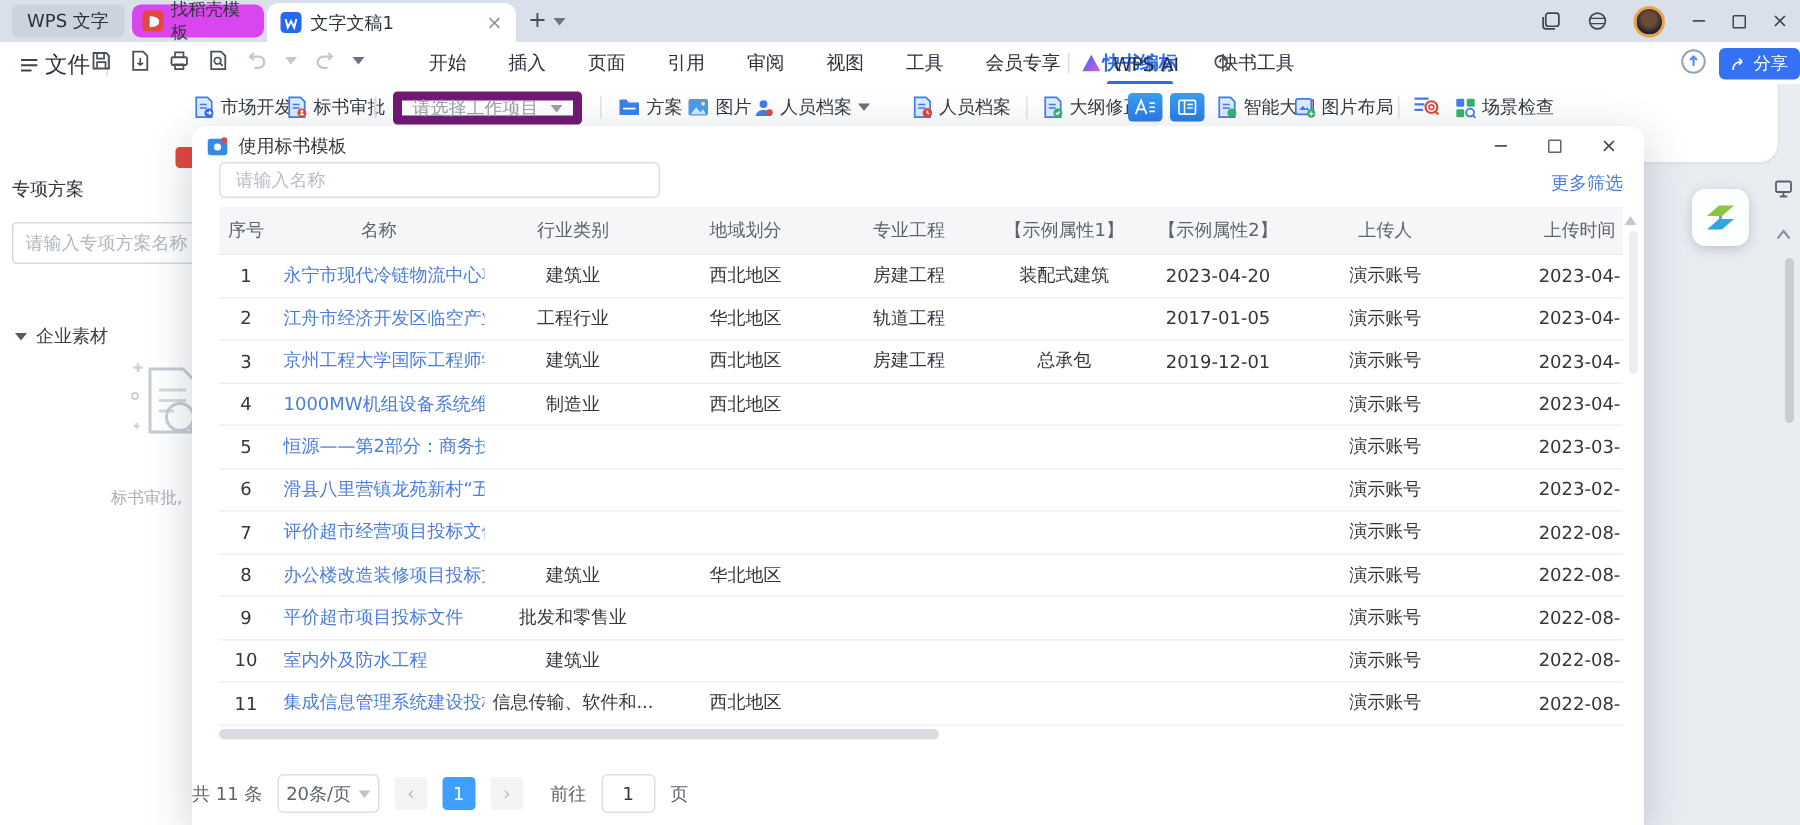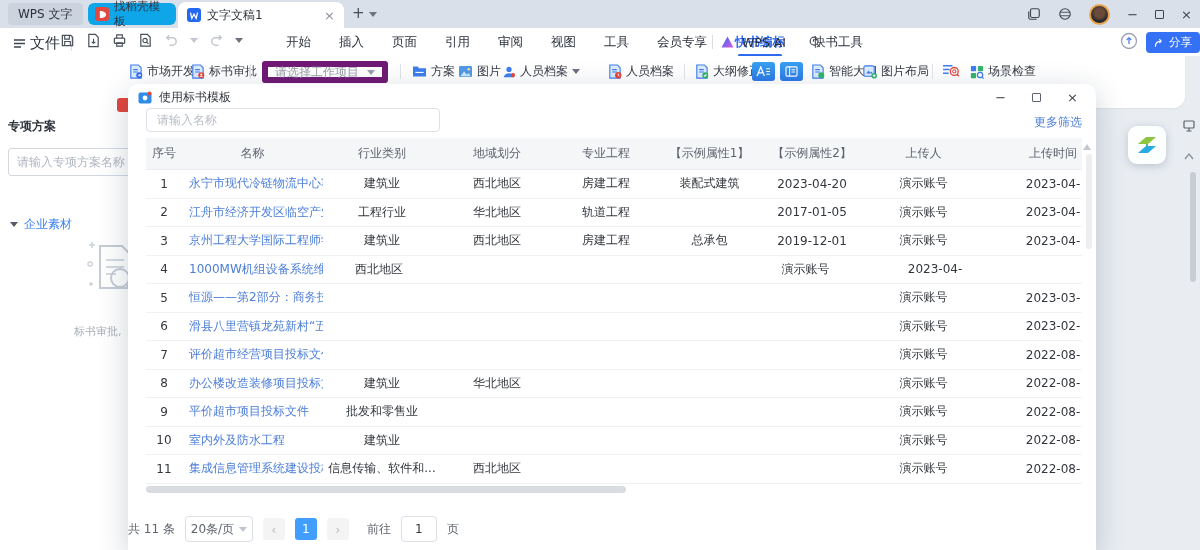--- a/index.html
+++ b/index.html
@@ -3,21 +3,21 @@
 <meta charset="utf-8">
 <style>
   *{box-sizing:border-box;margin:0;padding:0}
   body{font-family:"DejaVu Sans","Liberation Sans",sans-serif;background:#fff}
   .root{position:relative;width:1200px;height:550px;overflow:hidden;background:#e9edf2}
 
   
   .tabbar{position:absolute;left:0;top:0;width:1200px;height:28px;background:#dae0e9}
   .app-btn{position:absolute;left:8px;top:3px;height:22px;padding:0 10px;background:#cbd3de;border-radius:4px;
     font-size:12px;color:#2b313b;line-height:22px}
-  .doc-tab{position:absolute;left:88px;top:3px;width:88px;height:22px;background:#0ea5e9;border-radius:6px;
+  .doc-tab{position:absolute;left:88px;top:3px;width:88px;height:22px;background:#d946ef;border-radius:6px;
     display:flex;align-items:center;gap:5px;padding:0 7px;font-size:11.5px;color:#30353e}
   .active-tab{position:absolute;left:178px;top:2px;width:166px;height:26px;background:#fff;border-radius:8px 8px 0 0;
     display:flex;align-items:center;gap:6px;padding:0 9px;font-size:12px;color:#2b313b}
   .active-tab .close{margin-left:auto;color:#8a919c;font-size:13px}
   .mini-ic{width:14px;height:14px;border-radius:3px;display:inline-flex;align-items:center;justify-content:center;flex:0 0 auto}
   .newtab{position:absolute;left:352px;top:4px;font-size:15px;color:#474d57}
   .caret{display:inline-block;width:0;height:0;border-left:4px solid transparent;border-right:4px solid transparent;border-top:5px solid #6b7280}
   .tb-caret{position:absolute;left:369px;top:12px}
   .win-ctrls{position:absolute;right:8px;top:0;height:28px;display:flex;align-items:center;gap:17px;color:#3f4550}
   .glyph-btn{font-size:13px;line-height:1;color:#3f4550}
@@ -42,25 +42,25 @@
   .ribbon{position:absolute;left:0;top:56px;width:1185px;height:52px;background:#fff;border-radius:0 0 12px 12px;
     box-shadow:0 1px 2px rgba(40,50,70,.06)}
   .titem{position:absolute;top:7px;display:flex;align-items:center;gap:4px;font-size:12px;color:#363b44;white-space:nowrap}
   .tdiv{position:absolute;top:8px;width:1px;height:15px;background:#e0e4ea}
   .tselect{position:absolute;left:262px;top:5px;width:126px;height:22px;border:6px solid #701a75;border-radius:3px;
     display:flex;align-items:center;justify-content:space-between;padding:0 7px;font-size:12px;color:#9aa0ab;background:#fff}
   .bluebox{width:23px;height:19px;border-radius:3px;background:linear-gradient(180deg,#38a0f0,#2d7ae8);display:flex;align-items:center;justify-content:center}
 
   
   .left-pane{position:absolute;left:0;top:86px;width:128px;height:464px;background:#fff;overflow:hidden}
-  .lp-title{position:absolute;left:8px;top:32px;font-size:12px;color:#2e333c;font-weight:bold}
+  .lp-title{position:absolute;left:8px;top:32px;font-size:12px;color:#2e333c;font-weight:normal}
   .lp-input{position:absolute;left:8px;top:62px;width:150px;height:28px;border:1px solid #d4d9e0;border-radius:3px;
     font-size:12px;color:#30353e;padding:0 8px;font-family:inherit}
   .lp-input::placeholder{color:#b1b7c0}
-  .lp-section{position:absolute;left:10px;top:130px;display:flex;align-items:center;gap:6px;font-size:12px;color:#3b82f6}
+  .lp-section{position:absolute;left:10px;top:130px;display:flex;align-items:center;gap:6px;font-size:12px;color:#404040}
   .lp-empty-art{position:absolute;left:86px;top:152px}
   .lp-empty-txt{position:absolute;left:74px;top:238px;font-size:11px;color:#a9aeb7;white-space:nowrap}
   .lp-clip-icon{position:absolute;left:117px;top:12px;width:14px;height:14px;border-radius:3px;background:#e2483e}
 
   
   .rs-icon1{position:absolute;left:1183px;top:120px;color:#5a616c}
   .rs-icon2{position:absolute;left:1184px;top:152px;color:#8a919c}
   .vscrollbar{position:absolute;left:1190px;top:172px;width:6px;height:110px;border-radius:3px;background:#c8cdd4}
   .s-float{position:absolute;left:1128px;top:126px;width:38px;height:38px;border-radius:9px;background:#fdfefe;
     box-shadow:0 2px 8px rgba(50,70,100,.25);display:flex;align-items:center;justify-content:center}
@@ -481,20 +481,21 @@
             <div class="td c3">西北地区</div>
             <div class="td c4">房建工程</div>
             <div class="td c5">总承包</div>
             <div class="td c6">2019-12-01</div>
             <div class="td c7">演示账号</div>
             <div class="td c8">2023-04-</div>
           </div>
           <div class="trow body-row">
             <div class="td c0">4</div>
             <div class="td c1 link">1000MW机组设备系统维护...</div>
+            <div class="td c2">制造业</div>
             <div class="td c3">西北地区</div>
             <div class="td c4"></div>
             <div class="td c5"></div>
             <div class="td c6"></div>
             <div class="td c7">演示账号</div>
             <div class="td c8">2023-04-</div>
           </div>
           <div class="trow body-row">
             <div class="td c0">5</div>
             <div class="td c1 link">恒源——第2部分：商务技...</div>

